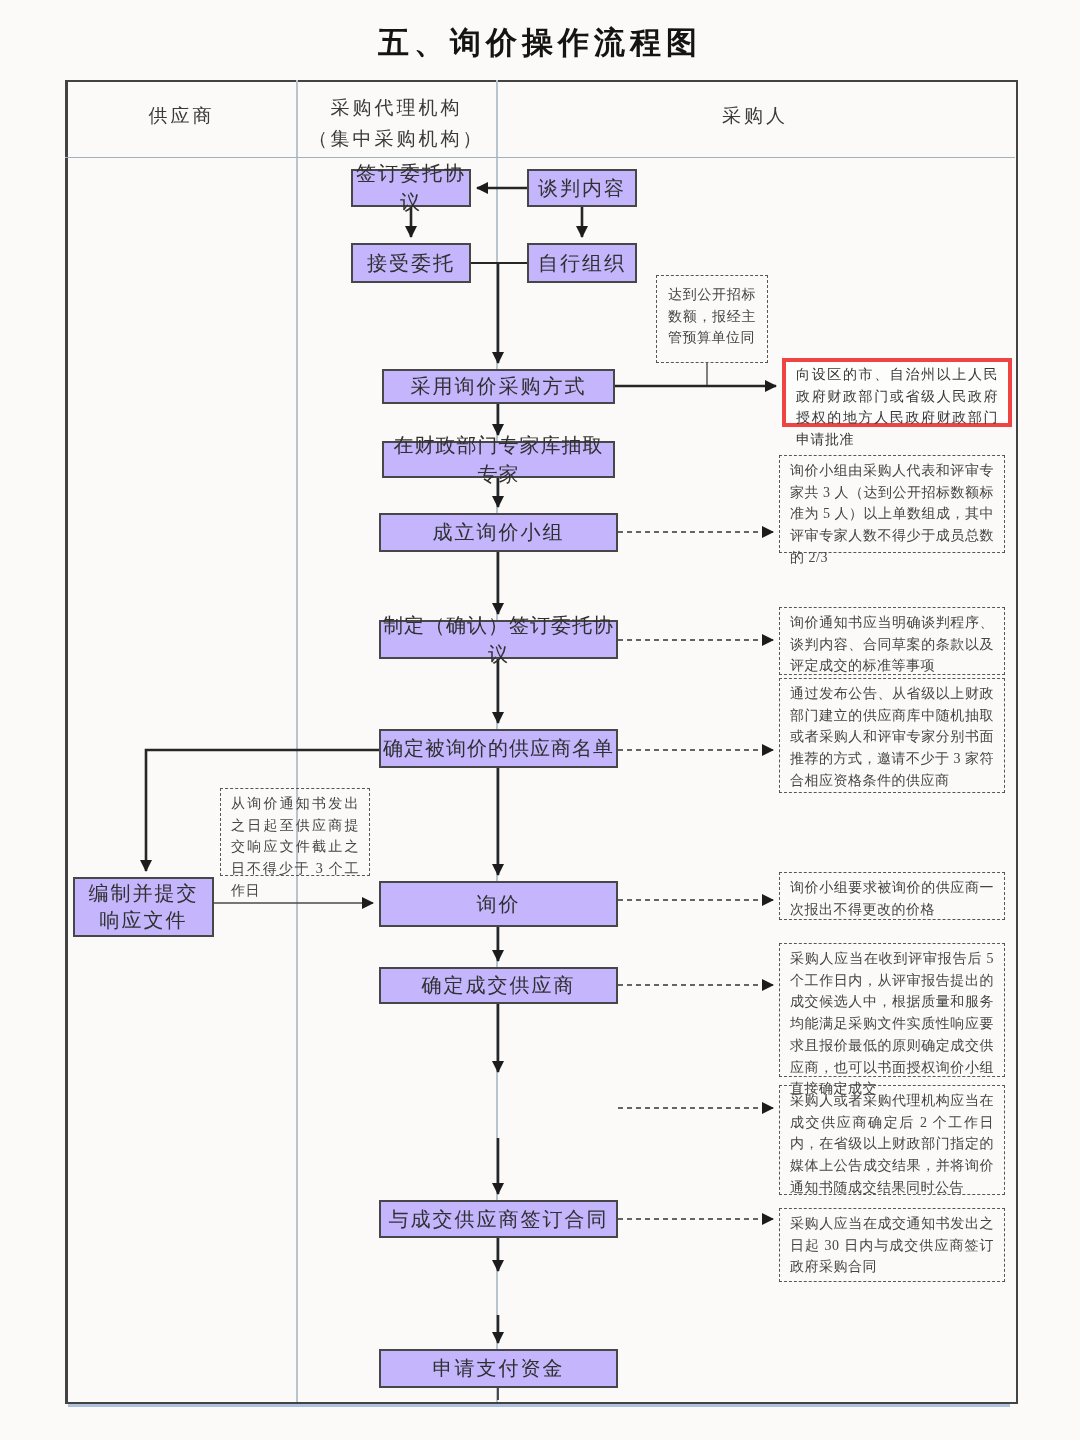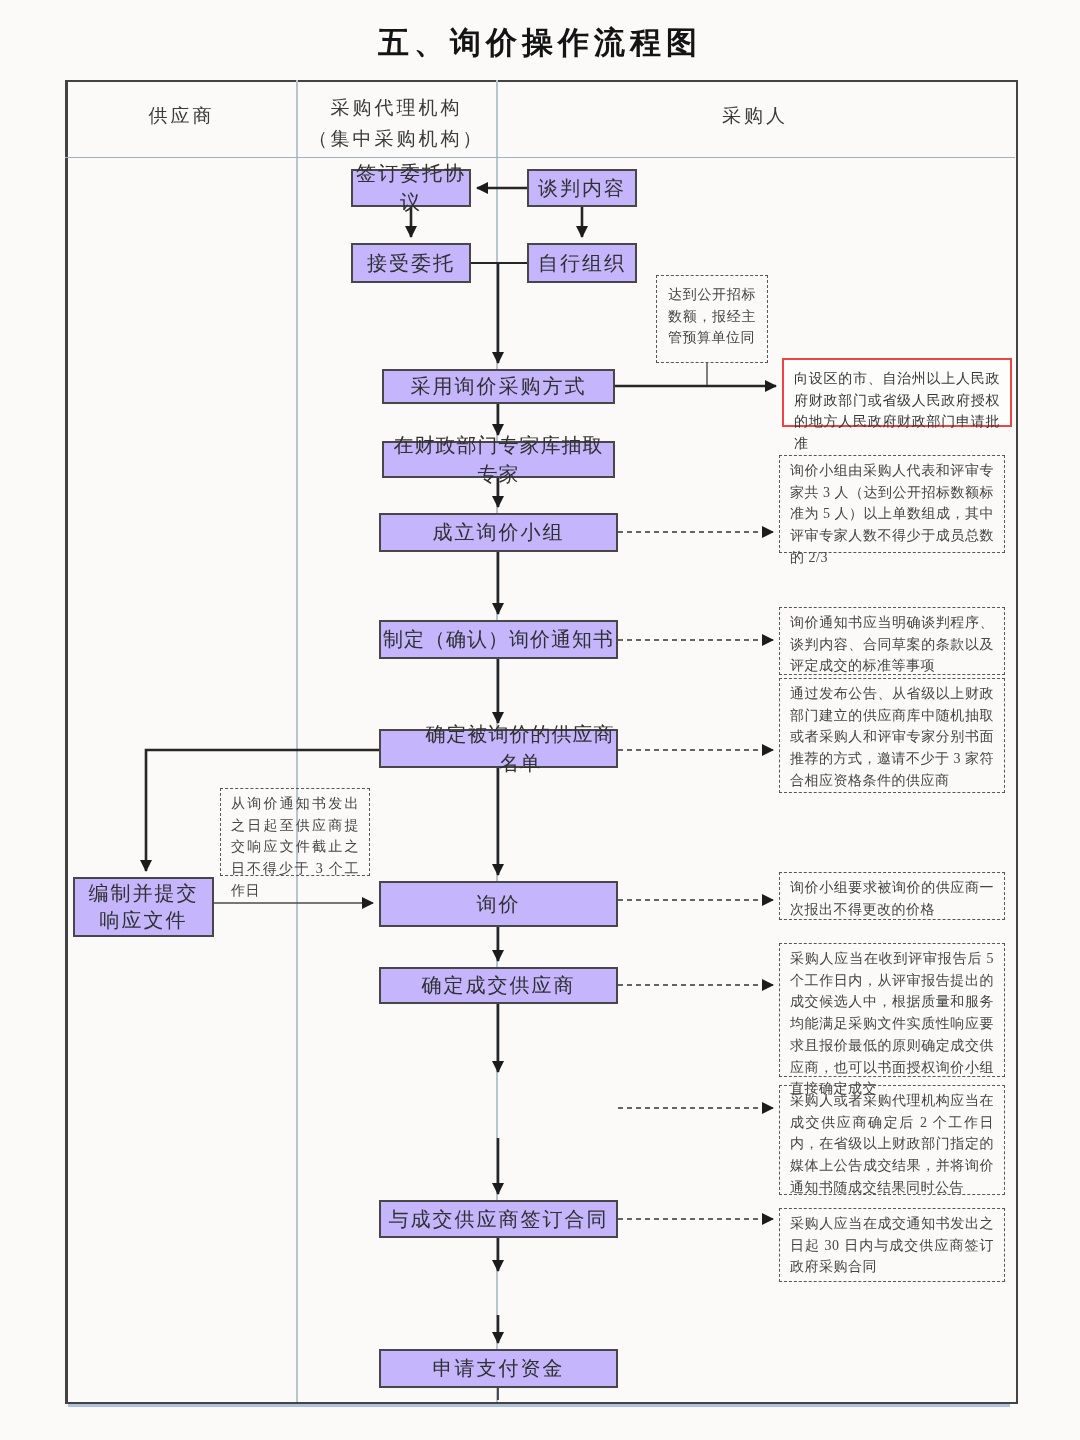--- a/index.html
+++ b/index.html
@@ -36,23 +36,23 @@
   }
   .node .l2line{letter-spacing:1px;}
   .note{
     position:absolute;z-index:3;box-sizing:border-box;
     border:1.6px dashed #565656;background:transparent;
     font-size:14px;color:#454545;letter-spacing:.5px;
     line-height:21.7px;text-align:justify;padding:4px 10px;
   }
   .note-solid{
     position:absolute;z-index:3;box-sizing:border-box;
-    border:2px solid #ef4444;background:#fdfdfc;
+    border:4px solid #ef4444;background:#fdfdfc;
     font-size:14px;color:#383838;letter-spacing:.5px;
-    line-height:21.7px;text-align:justify;padding:8px 10px;
+    line-height:21.7px;text-align:justify;padding:2px 10px;
   }
   .artifact-line{
     position:absolute;left:68px;top:1404px;width:942px;height:3px;
     background:rgba(95,135,195,.5);z-index:0;
   }
 </style>
 </head>
 <body>
 
 <div id="canvas">
@@ -113,22 +113,22 @@
     </g>
   </svg>
 
   <div class="node" style="left:351px;top:169px;width:120px;height:38px;">签订委托协议</div>
   <div class="node" style="left:527px;top:169px;width:110px;height:38px;">谈判内容</div>
   <div class="node" style="left:351px;top:243px;width:120px;height:40px;">接受委托</div>
   <div class="node" style="left:527px;top:243px;width:110px;height:40px;">自行组织</div>
   <div class="node" style="left:382px;top:369px;width:233px;height:35px;">采用询价采购方式</div>
   <div class="node" style="left:382px;top:441px;width:233px;height:37px;letter-spacing:1px;">在财政部门专家库抽取专家</div>
   <div class="node" style="left:379px;top:513px;width:239px;height:39px;">成立询价小组</div>
-  <div class="node" style="left:379px;top:620px;width:239px;height:39px;letter-spacing:1px;">制定（确认）询价通知书</div>
-  <div class="node" style="left:379px;top:729px;width:239px;height:39px;letter-spacing:1px;padding-left:43px;">确定被询价的供应商名单</div>
+  <div class="node" style="left:379px;top:620px;width:239px;height:39px;letter-spacing:1px;">制定（确认）签订委托协议</div>
+  <div class="node" style="left:379px;top:729px;width:239px;height:39px;letter-spacing:1px;">确定被询价的供应商名单</div>
   <div class="node" style="left:73px;top:877px;width:141px;height:60px;line-height:27px;">
     <div>编制并提交</div>
     <div>响应文件</div>
   </div>
   <div class="node" style="left:379px;top:881px;width:239px;height:46px;">询价</div>
   <div class="node" style="left:379px;top:967px;width:239px;height:37px;">确定成交供应商</div>
   <div class="node" style="left:379px;top:1200px;width:239px;height:38px;">与成交供应商签订合同</div>
   <div class="node" style="left:379px;top:1349px;width:239px;height:39px;">申请支付资金</div>
 
   <div class="note-solid" style="left:782px;top:358px;width:230px;height:69px;">向设区的市、自治州以上人民政府财政部门或省级人民政府授权的地方人民政府财政部门申请批准</div>

